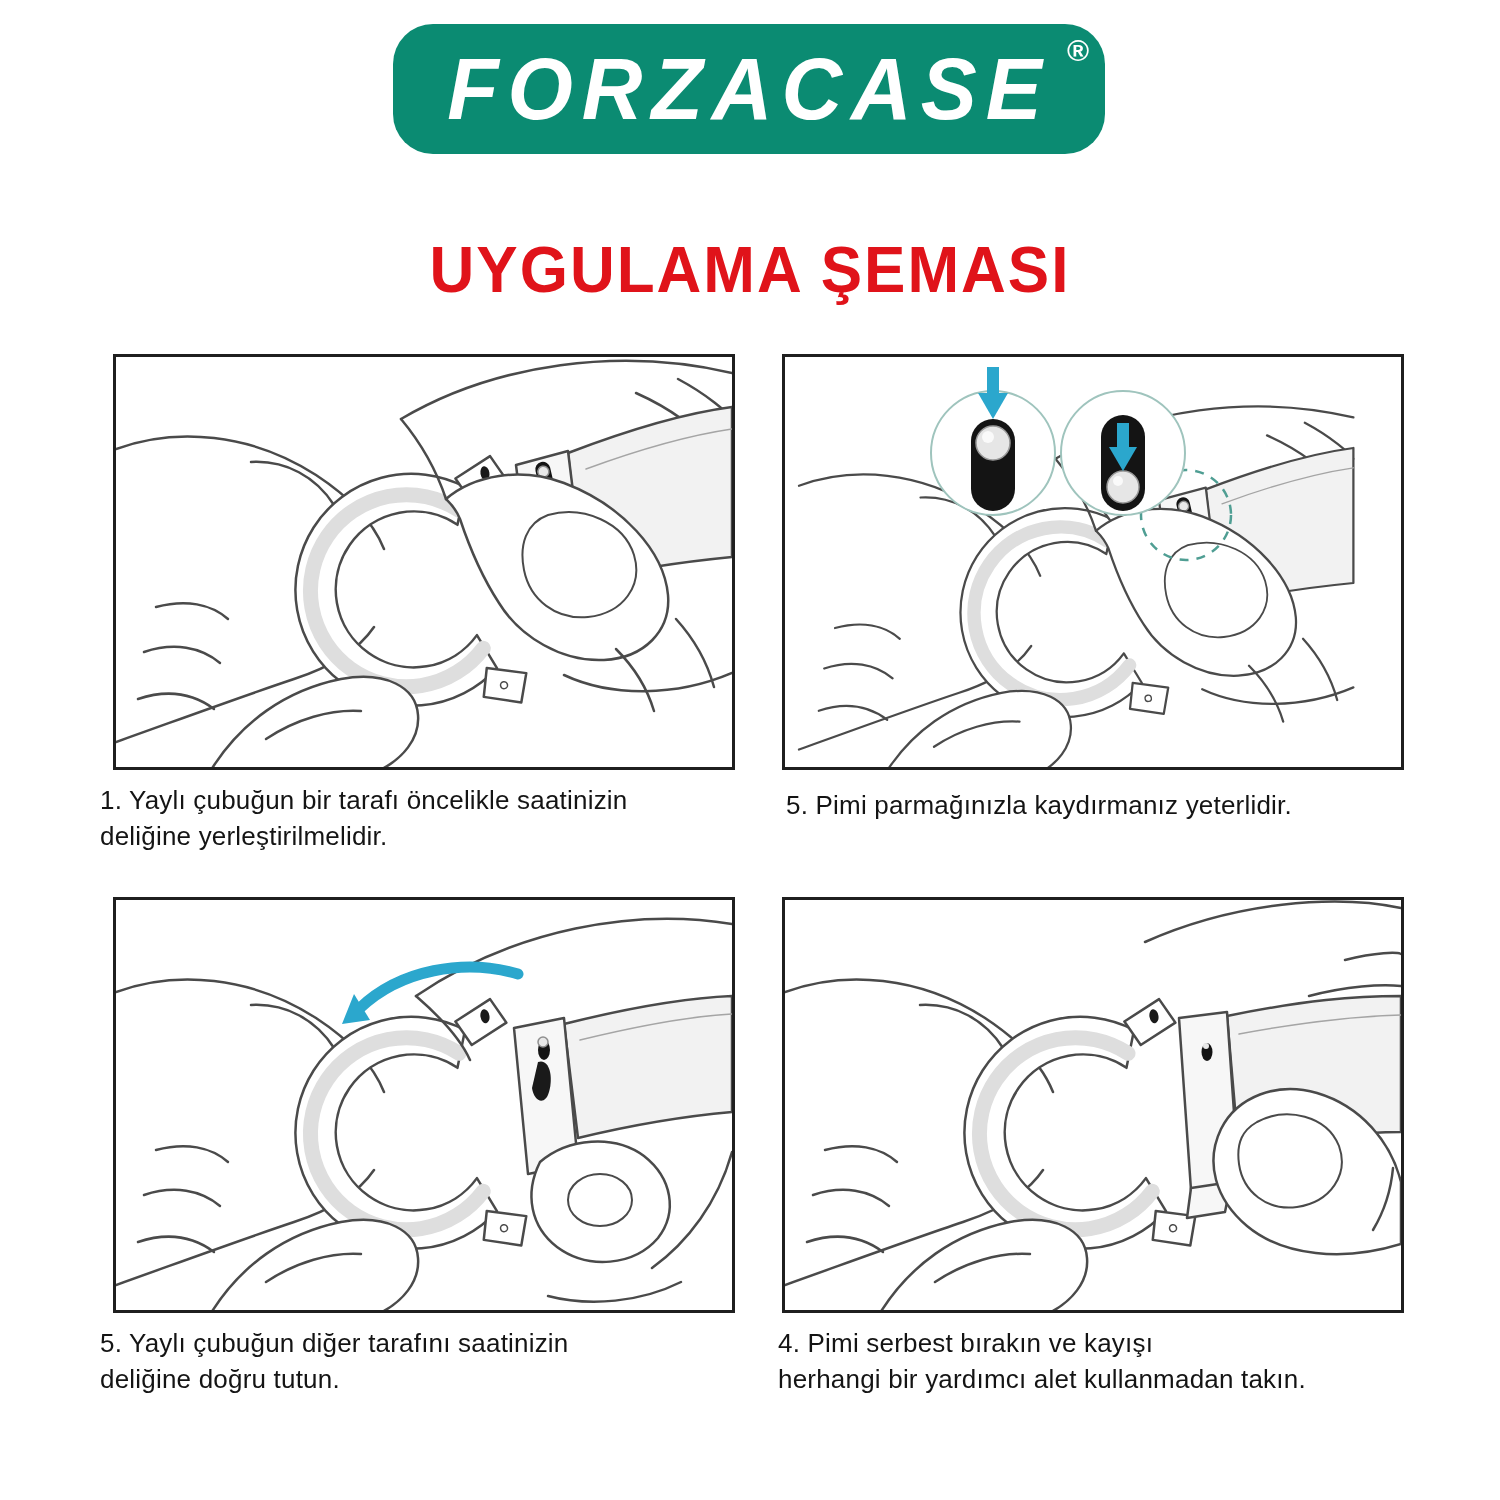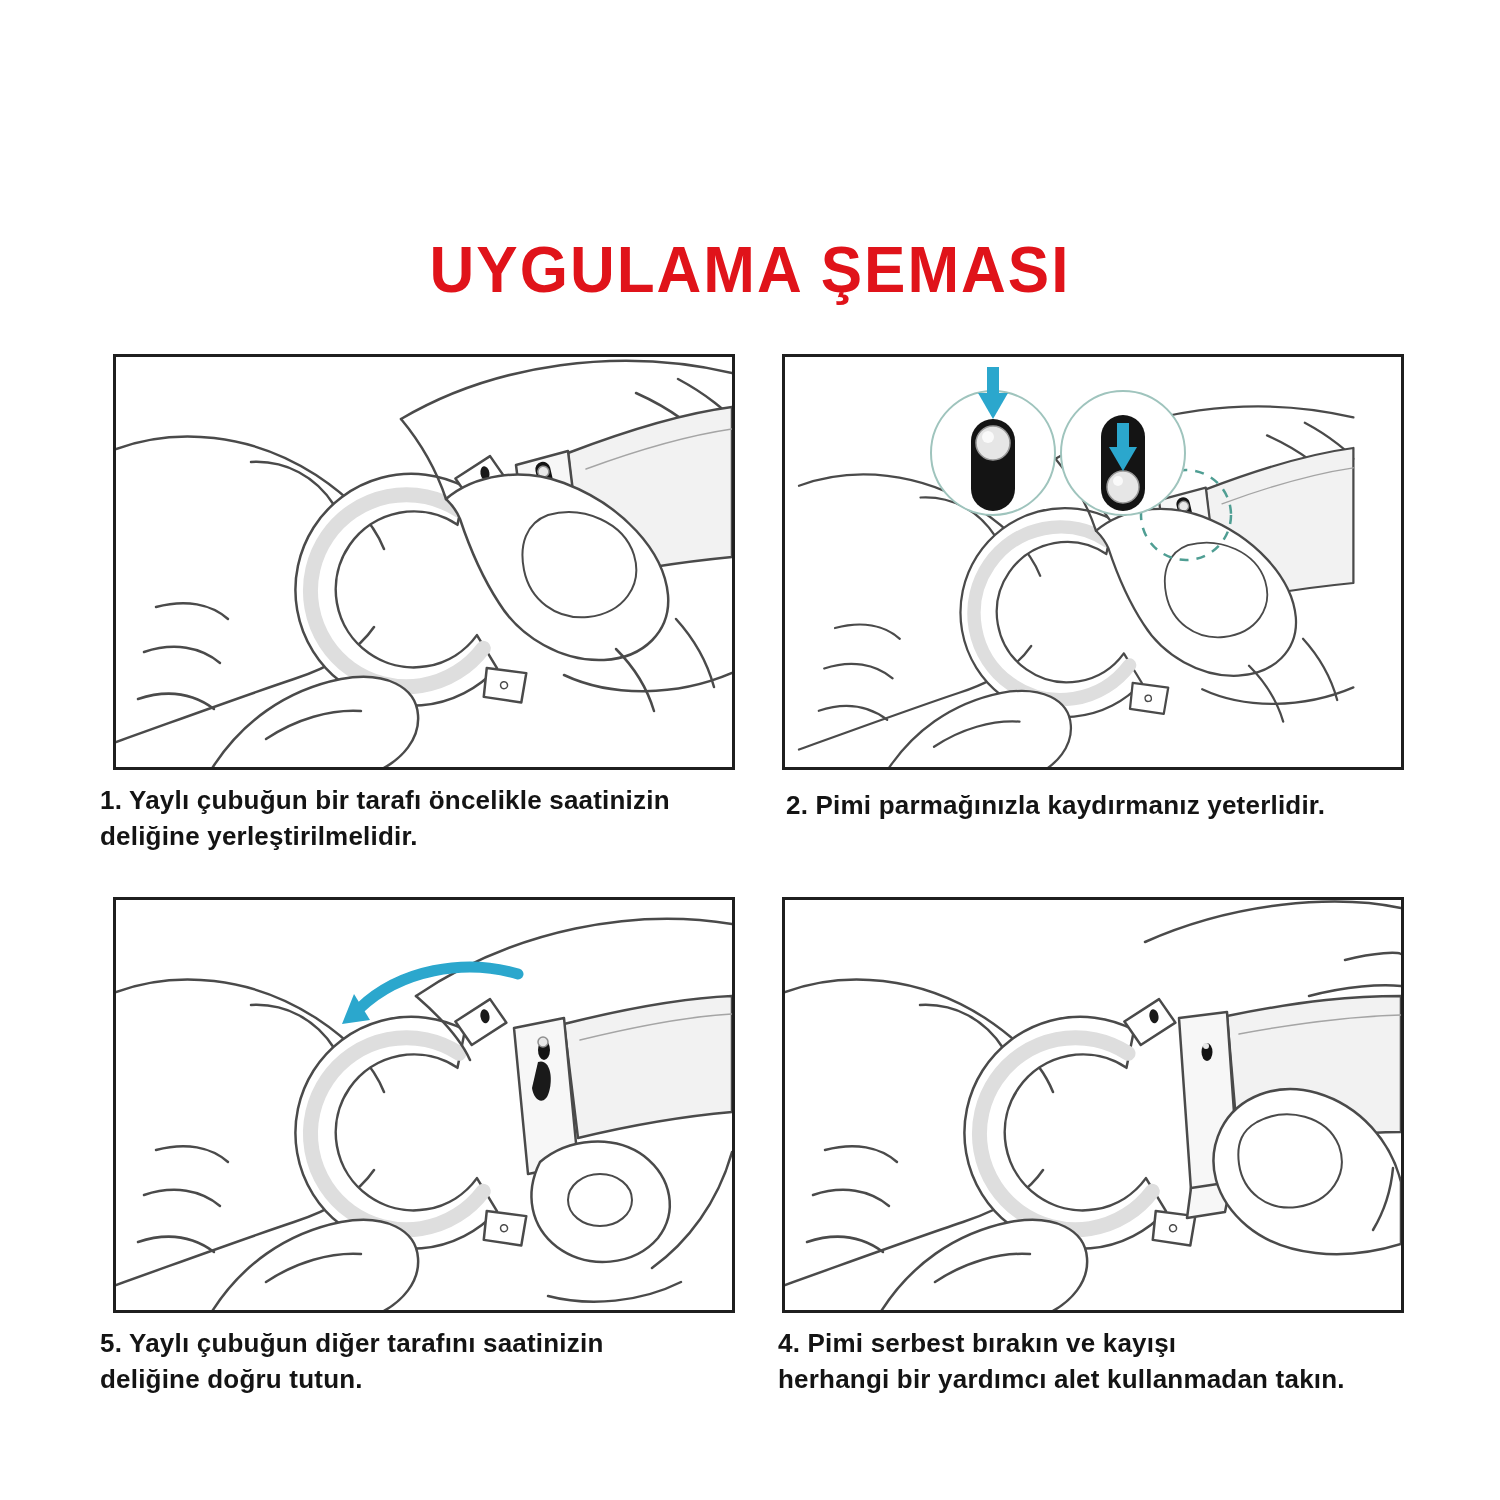--- a/index.html
+++ b/index.html
@@ -11,21 +11,21 @@
              transform:scaleY(1.04);white-space:nowrap;}
   .logo-reg{position:absolute;right:16px;top:10px;font-weight:700;font-size:30px;color:#ffffff;}
   .title{position:absolute;left:0;top:234px;width:100%;text-align:center;font-weight:700;
          font-size:62px;color:#e0131a;letter-spacing:2px;transform:scaleY(1.05);}
   .panel{position:absolute;width:616px;height:410px;border:3px solid #1f1f1f;background:#fff;}
   .panel svg{display:block;width:100%;height:100%;}
   #p1{left:113px;top:354px;}
   #p2{left:782px;top:354px;}
   #p3{left:113px;top:897px;}
   #p4{left:782px;top:897px;}
-  .caption{position:absolute;font-weight:700;font-size:26px;line-height:1.38;color:#141414;
+  .caption{position:absolute;font-weight:400;font-size:26px;line-height:1.38;color:#141414;
            white-space:pre-line;letter-spacing:.2px;}
   #c1{left:100px;top:783px;width:690px;}
   #c2{left:786px;top:788px;width:660px;}
   #c3{left:100px;top:1326px;width:690px;}
   #c4{left:778px;top:1326px;width:680px;}
   .defs{position:absolute;width:0;height:0;overflow:hidden;}
 </style>
 </head>
 <body>
 
@@ -71,20 +71,24 @@
       </g>
       <g id="right-thumb" stroke="#4a4a4a" stroke-width="2.5" fill="none" stroke-linecap="round" stroke-linejoin="round">
         <path d="M330,142 C358,118 404,110 448,126 C506,148 548,194 552,238 C555,274 528,301 488,303 C446,305 404,280 383,246 C366,220 352,186 344,162 C339,150 334,146 330,142 Z" fill="#ffffff"></path>
         <path d="M432,158 C468,148 508,166 518,198 C527,228 508,256 472,260 C440,263 414,243 408,213 C403,188 410,166 432,158 Z" fill="#ffffff" stroke-width="2"></path>
         <path d="M500,292 C520,312 532,334 538,354"></path>
         <path d="M560,262 C580,284 592,308 598,330"></path>
       </g>
     </defs>
   </svg>
 
+  <div class="logo">
+    <span class="logo-text">FORZACASE</span>
+    <span class="logo-reg">®</span>
+  </div>
 
   <div class="title">UYGULAMA ŞEMASI</div>
 
   <div class="panel" id="p1">
     <svg viewBox="0 0 616 410">
       <use href="#left-hand-back"></use>
       <use href="#watch-ring"></use>
       <use href="#left-thumb"></use>
       <use href="#right-hand-top"></use>
       <use href="#strap-up"></use>
@@ -179,19 +183,19 @@
       <g stroke="#4a4a4a" stroke-width="2.5" fill="none" stroke-linecap="round" stroke-linejoin="round">
         <path d="M616,344 C558,362 498,356 462,326 C430,299 420,262 436,229 C452,197 492,181 532,193 C576,206 606,242 616,282 Z" fill="#ffffff"></path>
         <path d="M472,222 C502,206 542,216 554,246 C564,274 546,302 512,307 C482,311 458,292 454,264 C451,242 458,230 472,222 Z" fill="#ffffff" stroke-width="2"></path>
         <path d="M588,330 C600,310 606,290 608,268"></path>
       </g>
     </svg>
   </div>
 
   <div class="caption" id="c1">1. Yaylı çubuğun bir tarafı öncelikle saatinizin
 deliğine yerleştirilmelidir.</div>
-  <div class="caption" id="c2">2. Pimi parmağınızla kaydırmanız yeterlidir.</div>
+  <div class="caption" id="c2">5. Pimi parmağınızla kaydırmanız yeterlidir.</div>
   <div class="caption" id="c3">5. Yaylı çubuğun diğer tarafını saatinizin
 deliğine doğru tutun.</div>
   <div class="caption" id="c4">4. Pimi serbest bırakın ve kayışı
 herhangi bir yardımcı alet kullanmadan takın.</div>
 
 </div>
 
 </body></html>

